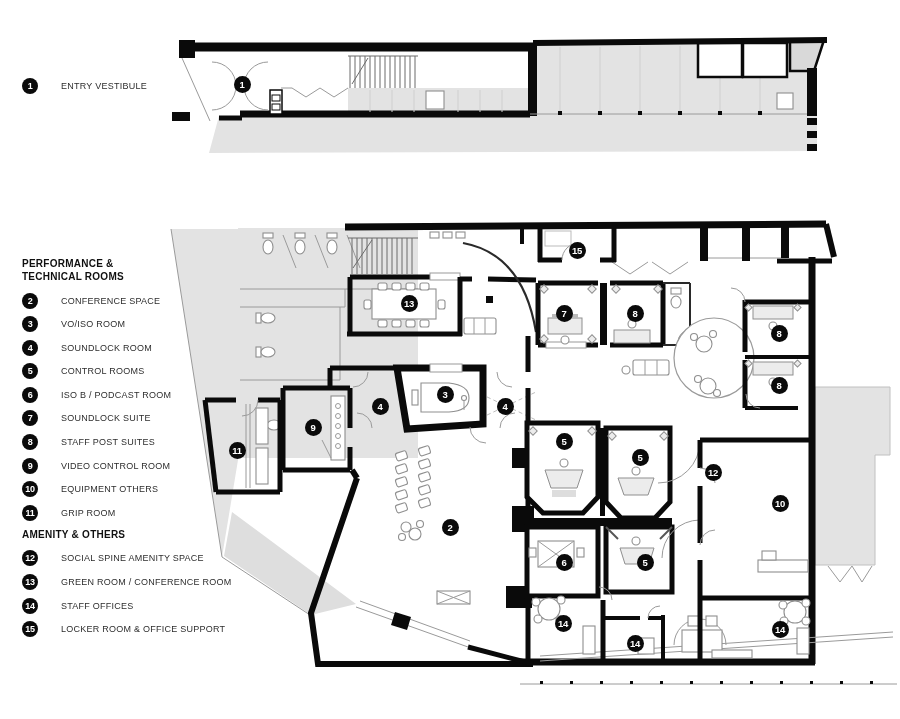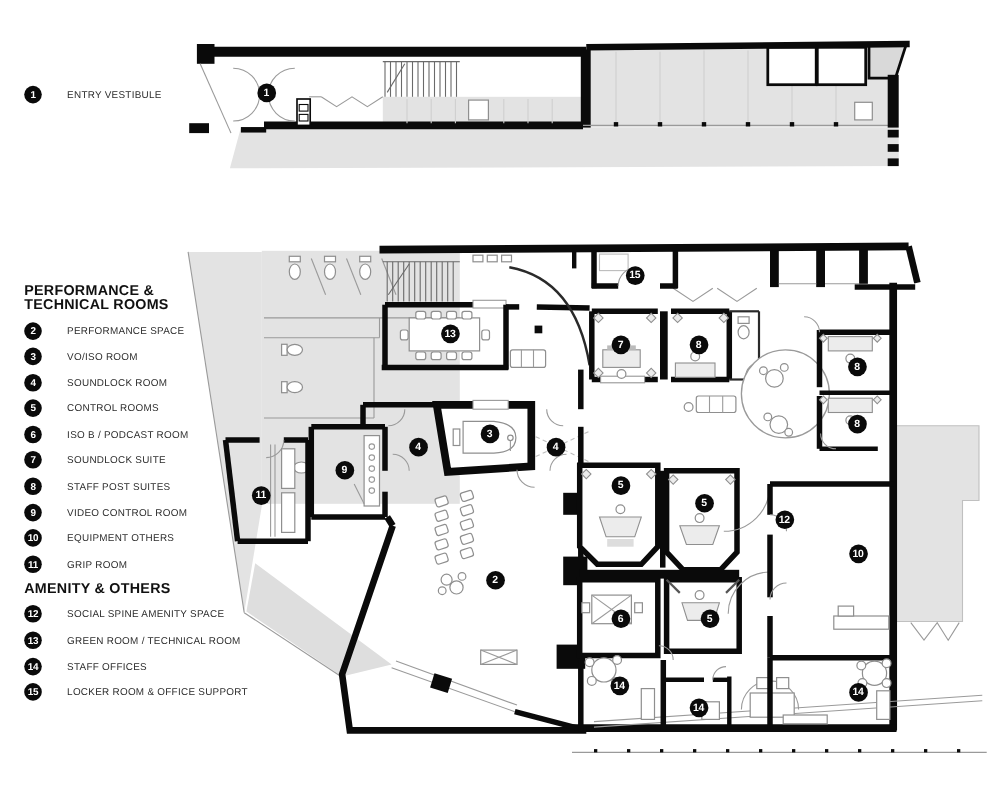--- a/index.html
+++ b/index.html
@@ -23,21 +23,21 @@
   .plan-marker{position:absolute;width:17px;height:17px;border-radius:50%;
     background:#0a0a0a;color:#fff;font-size:9.5px;font-weight:bold;
     display:flex;align-items:center;justify-content:center;letter-spacing:-.3px;}
 
   
   .legend-entry{position:absolute;left:22px;top:78px;display:flex;align-items:center;gap:11px;}
   .badge{width:16px;height:16px;min-width:16px;border-radius:50%;background:#0a0a0a;color:#fff;
     font-size:9px;font-weight:bold;display:flex;align-items:center;justify-content:center;letter-spacing:-.3px;}
   .lab{font-size:9px;color:#2d2d2d;letter-spacing:.25px;padding-left:12px;}
   .legend{position:absolute;left:22px;top:257px;width:215px;}
-  .legend-header{font-weight:bold;font-size:13px;color:#101010;letter-spacing:.25px;
+  .legend-header{font-weight:bold;font-size:10px;color:#101010;letter-spacing:.25px;
     white-space:pre-line;line-height:13px;margin-bottom:9px;}
   .legend-section + .legend-section{margin-top:6px;}
   .legend-item{display:flex;align-items:center;gap:11px;height:17px;margin-bottom:6.6px;}
 </style>
 </head>
 <body>
 
 <div class="stage">
 
   <svg class="plan-svg" width="900" height="719" viewBox="0 0 900 719">
@@ -480,21 +480,21 @@
     <div class="badge">1</div>
     <div class="lab">ENTRY VESTIBULE</div>
   </div>
 
   <div class="legend">
       <div class="legend-section">
         <div class="legend-header">PERFORMANCE &amp;
 TECHNICAL ROOMS</div>
         <div class="legend-item">
           <div class="badge">2</div>
-          <div class="lab">PERFORMANCE SPACE</div>
+          <div class="lab">CONFERENCE SPACE</div>
         </div>
         <div class="legend-item">
           <div class="badge">3</div>
           <div class="lab">VO/ISO ROOM</div>
         </div>
         <div class="legend-item">
           <div class="badge">4</div>
           <div class="lab">SOUNDLOCK ROOM</div>
         </div>
         <div class="legend-item">
@@ -527,21 +527,21 @@
         </div>
       </div>
       <div class="legend-section">
         <div class="legend-header">AMENITY &amp; OTHERS</div>
         <div class="legend-item">
           <div class="badge">12</div>
           <div class="lab">SOCIAL SPINE AMENITY SPACE</div>
         </div>
         <div class="legend-item">
           <div class="badge">13</div>
-          <div class="lab">GREEN ROOM / TECHNICAL ROOM</div>
+          <div class="lab">GREEN ROOM / CONFERENCE ROOM</div>
         </div>
         <div class="legend-item">
           <div class="badge">14</div>
           <div class="lab">STAFF OFFICES</div>
         </div>
         <div class="legend-item">
           <div class="badge">15</div>
           <div class="lab">LOCKER ROOM &amp; OFFICE SUPPORT</div>
         </div>
       </div>

